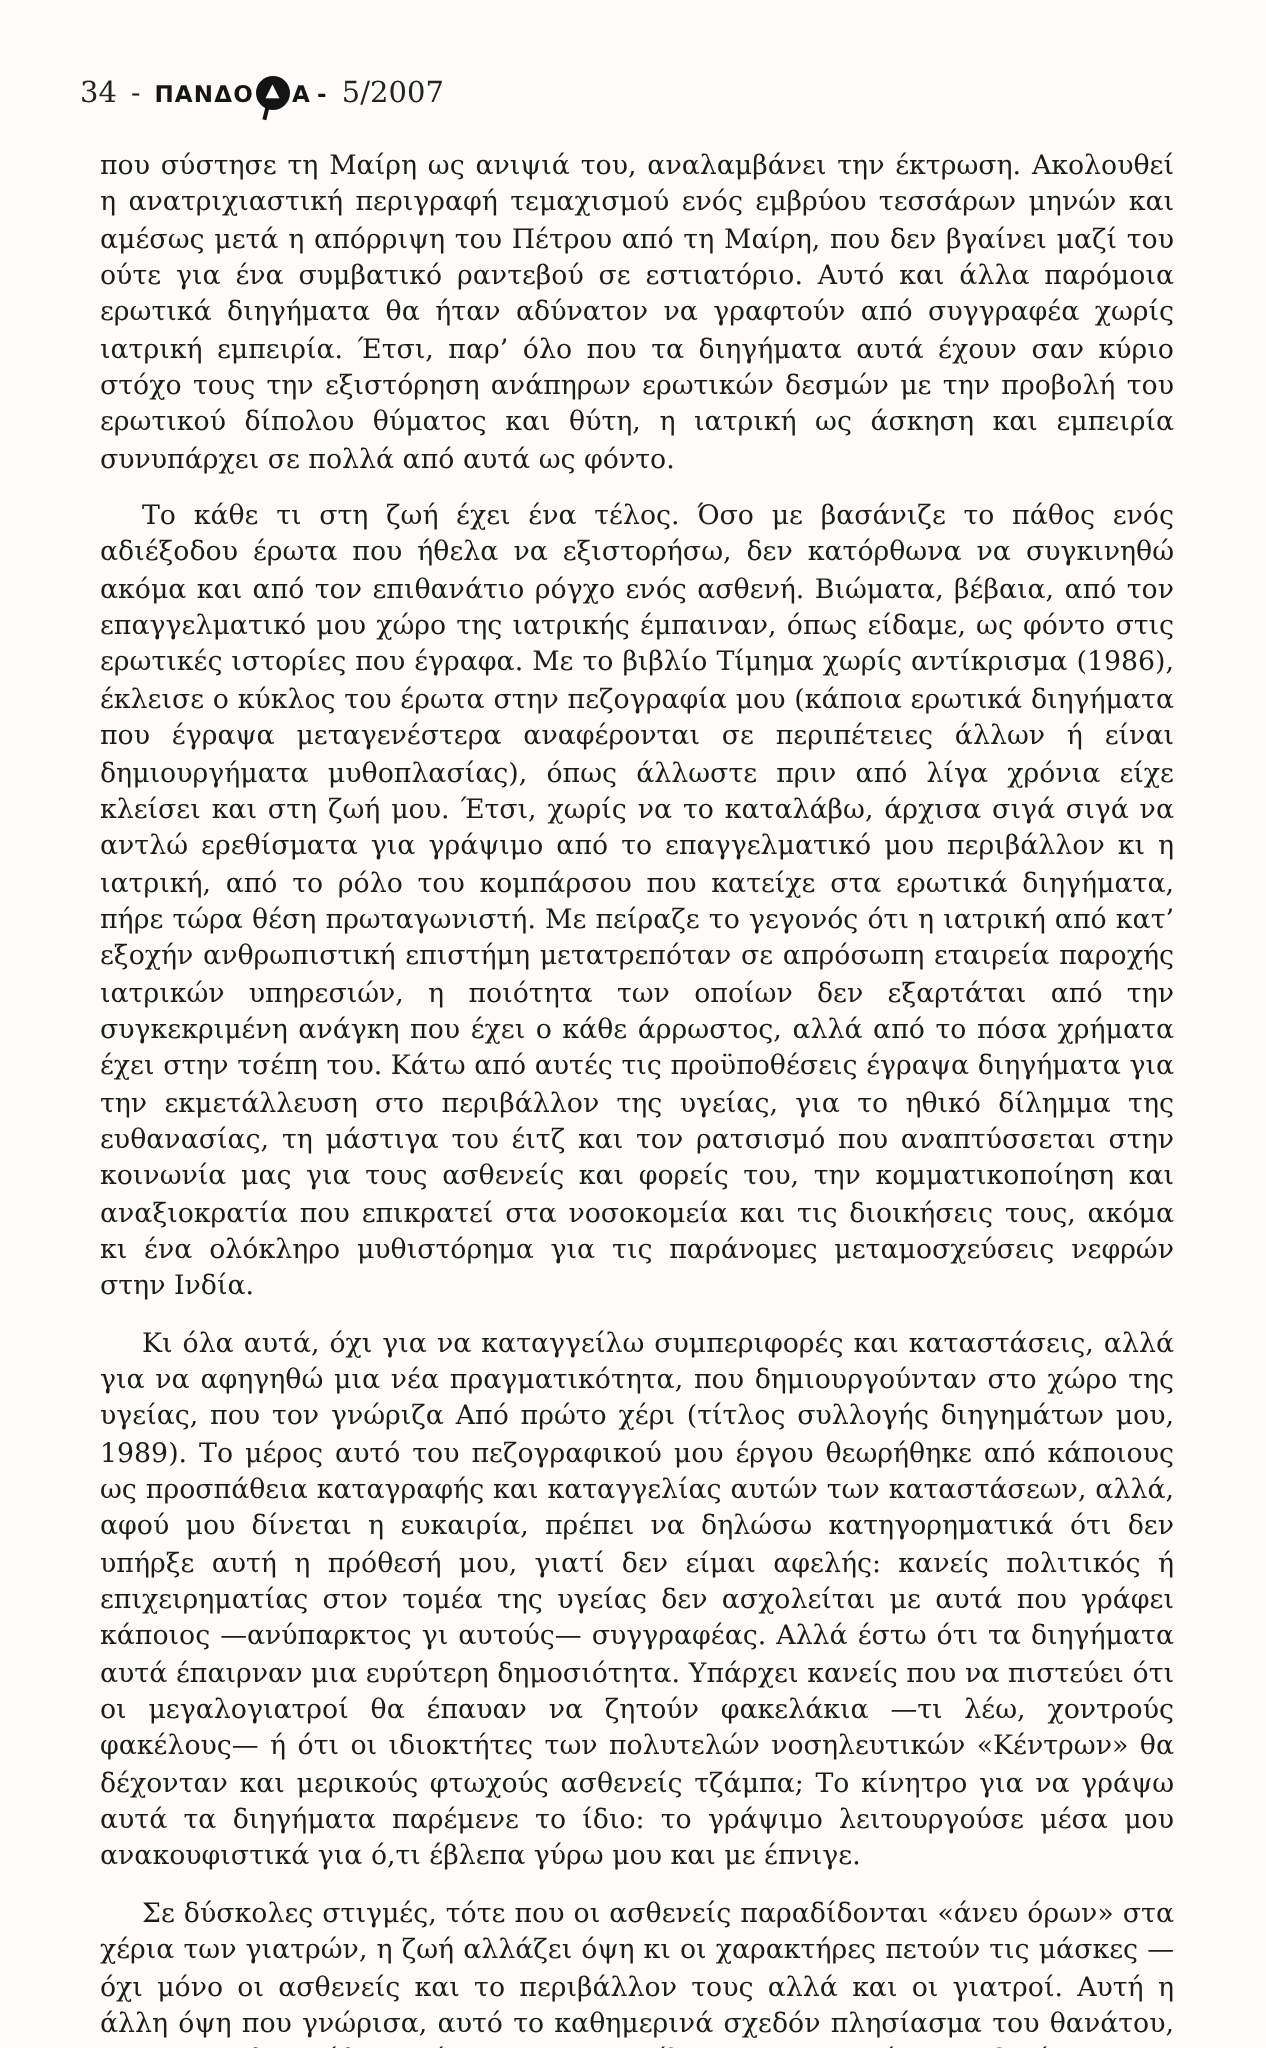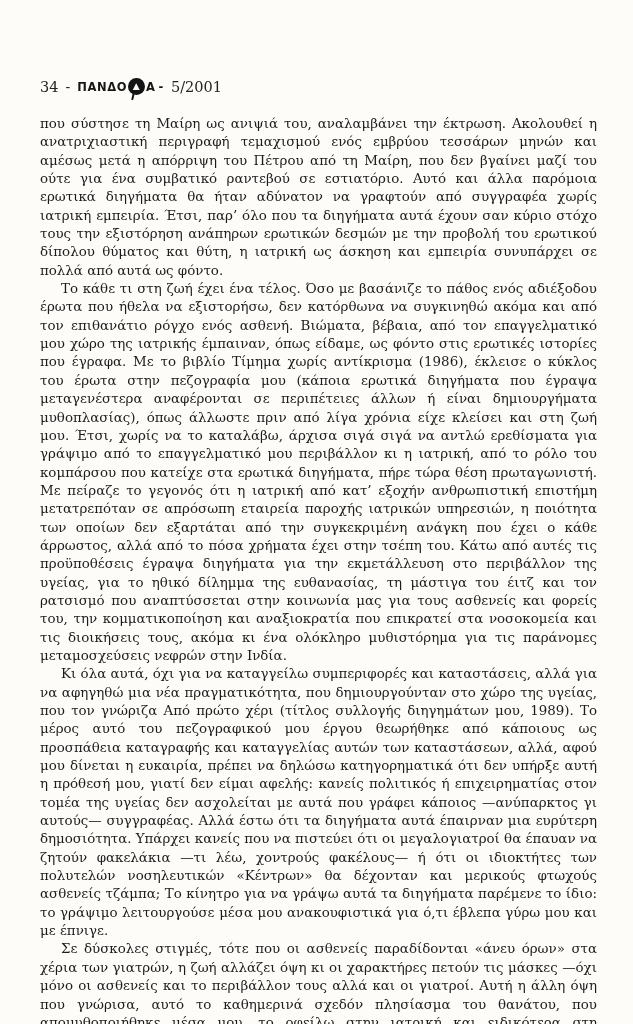--- a/index.html
+++ b/index.html
@@ -36,21 +36,20 @@
     color: #232323;
   }
   .brand {
     display: inline-flex;
     align-items: center;
     font-family: "DejaVu Sans", sans-serif;
     font-weight: bold;
     font-size: 11.5px;
     letter-spacing: 0.6px;
     color: #161616;
-    margin-top: 40px;
   }
   .brand .bdash {
     font-family: "DejaVu Sans", sans-serif;
     font-weight: bold;
     margin-left: 3px;
   }
   .logo-circle {
     display: inline-block;
     position: relative;
     width: 17px; height: 17px;
@@ -78,21 +77,21 @@
   }
   
   .textblock {
     width: 557px;
     font-size: 13.4px;
     line-height: 18.35px;
     text-align: justify;
     color: #1c1c1c;
   }
   .textblock p {
-    margin: 0;
+    margin: 10px;
     padding: 0;
   }
   .textblock p.indent {
     text-indent: 21px;
   }
   .book-title { }
 </style>
 </head>
 <body>
 
@@ -102,21 +101,21 @@
     <span class="hnum">34</span>
     <span class="hdash">-</span>
     <span class="brand">
       <span>ΠΑΝΔΟ</span>
       <span class="logo-circle">
         <span class="logo-tri">▲</span>
       </span>
       <span>Α</span>
       <span class="bdash">-</span>
     </span>
-    <span class="hnum">5/2001</span>
+    <span class="hnum">5/2007</span>
   </div>
 
   <div class="textblock">
 
     <p><span>που σύστησε τη Μαίρη ως ανιψιά του, αναλαμβάνει την έκτρωση. Ακολουθεί η ανατριχιαστική περιγραφή τεμαχισμού ενός εμβρύου τεσσάρων μηνών και αμέσως μετά η απόρριψη του Πέτρου από τη Μαίρη, που δεν βγαίνει μαζί του ούτε για ένα συμβατικό ραντεβού σε εστιατόριο. Αυτό και άλλα παρόμοια ερωτικά διηγήματα θα ήταν αδύνατον να γραφτούν από συγγραφέα χωρίς ιατρική εμπειρία. Έτσι, παρ’ όλο που τα διηγήματα αυτά έχουν σαν κύριο στόχο τους την εξιστόρηση ανάπηρων ερωτικών δεσμών με την προβολή του ερωτικού δίπολου θύματος και θύτη, η ιατρική ως άσκηση και εμπειρία συνυπάρχει σε πολλά από αυτά ως φόντο.</span></p>
 
     <p class="indent"><span>Το κάθε τι στη ζωή έχει ένα τέλος. Όσο με βασάνιζε το πάθος ενός αδιέξοδου έρωτα που ήθελα να εξιστορήσω, δεν κατόρθωνα να συγκινηθώ ακόμα και από τον επιθανάτιο ρόγχο ενός ασθενή. Βιώματα, βέβαια, από τον επαγγελματικό μου χώρο της ιατρικής έμπαιναν, όπως είδαμε, ως φόντο στις ερωτικές ιστορίες που έγραφα. Με το βιβλίο </span><span class="book-title">Τίμημα χωρίς αντίκρισμα</span><span> (1986), έκλεισε ο κύκλος του έρωτα στην πεζογραφία μου (κάποια ερωτικά διηγήματα που έγραψα μεταγενέστερα αναφέρονται σε περιπέτειες άλλων ή είναι δημιουργήματα μυθοπλασίας), όπως άλλωστε πριν από λίγα χρόνια είχε κλείσει και στη ζωή μου. Έτσι, χωρίς να το καταλάβω, άρχισα σιγά σιγά να αντλώ ερεθίσματα για γράψιμο από το επαγγελματικό μου περιβάλλον κι η ιατρική, από το ρόλο του κομπάρσου που κατείχε στα ερωτικά διηγήματα, πήρε τώρα θέση πρωταγωνιστή. Με πείραζε το γεγονός ότι η ιατρική από κατ’ εξοχήν ανθρωπιστική επιστήμη μετατρεπόταν σε απρόσωπη εταιρεία παροχής ιατρικών υπηρεσιών, η ποιότητα των οποίων δεν εξαρτάται από την συγκεκριμένη ανάγκη που έχει ο κάθε άρρωστος, αλλά από το πόσα χρήματα έχει στην τσέπη του. Κάτω από αυτές τις προϋποθέσεις έγραψα διηγήματα για την εκμετάλλευση στο περιβάλλον της υγείας, για το ηθικό δίλημμα της ευθανασίας, τη μάστιγα του έιτζ και τον ρατσισμό που αναπτύσσεται στην κοινωνία μας για τους ασθενείς και φορείς του, την κομματικοποίηση και αναξιοκρατία που επικρατεί στα νοσοκομεία και τις διοικήσεις τους, ακόμα κι ένα ολόκληρο μυθιστόρημα για τις παράνομες μεταμοσχεύσεις νεφρών στην Ινδία.</span></p>
 
     <p class="indent"><span>Κι όλα αυτά, όχι για να καταγγείλω συμπεριφορές και καταστάσεις, αλλά για να αφηγηθώ μια νέα πραγματικότητα, που δημιουργούνταν στο χώρο της υγείας, που τον γνώριζα </span><span class="book-title">Από πρώτο χέρι</span><span> (τίτλος συλλογής διηγημάτων μου, 1989). Το μέρος αυτό του πεζογραφικού μου έργου θεωρήθηκε από κάποιους ως προσπάθεια καταγραφής και καταγγελίας αυτών των καταστάσεων, αλλά, αφού μου δίνεται η ευκαιρία, πρέπει να δηλώσω κατηγορηματικά ότι δεν υπήρξε αυτή η πρόθεσή μου, γιατί δεν είμαι αφελής: κανείς πολιτικός ή επιχειρηματίας στον τομέα της υγείας δεν ασχολείται με αυτά που γράφει κάποιος —ανύπαρκτος γι αυτούς— συγγραφέας. Αλλά έστω ότι τα διηγήματα αυτά έπαιρναν μια ευρύτερη δημοσιότητα. Υπάρχει κανείς που να πιστεύει ότι οι μεγαλογιατροί θα έπαυαν να ζητούν φακελάκια —τι λέω, χοντρούς φακέλους— ή ότι οι ιδιοκτήτες των πολυτελών νοσηλευτικών «Κέντρων» θα δέχονταν και μερικούς φτωχούς ασθενείς τζάμπα; Το κίνητρο για να γράψω αυτά τα διηγήματα παρέμενε το ίδιο: το γράψιμο λειτουργούσε μέσα μου ανακουφιστικά για ό,τι έβλεπα γύρω μου και με έπνιγε.</span></p>
 

